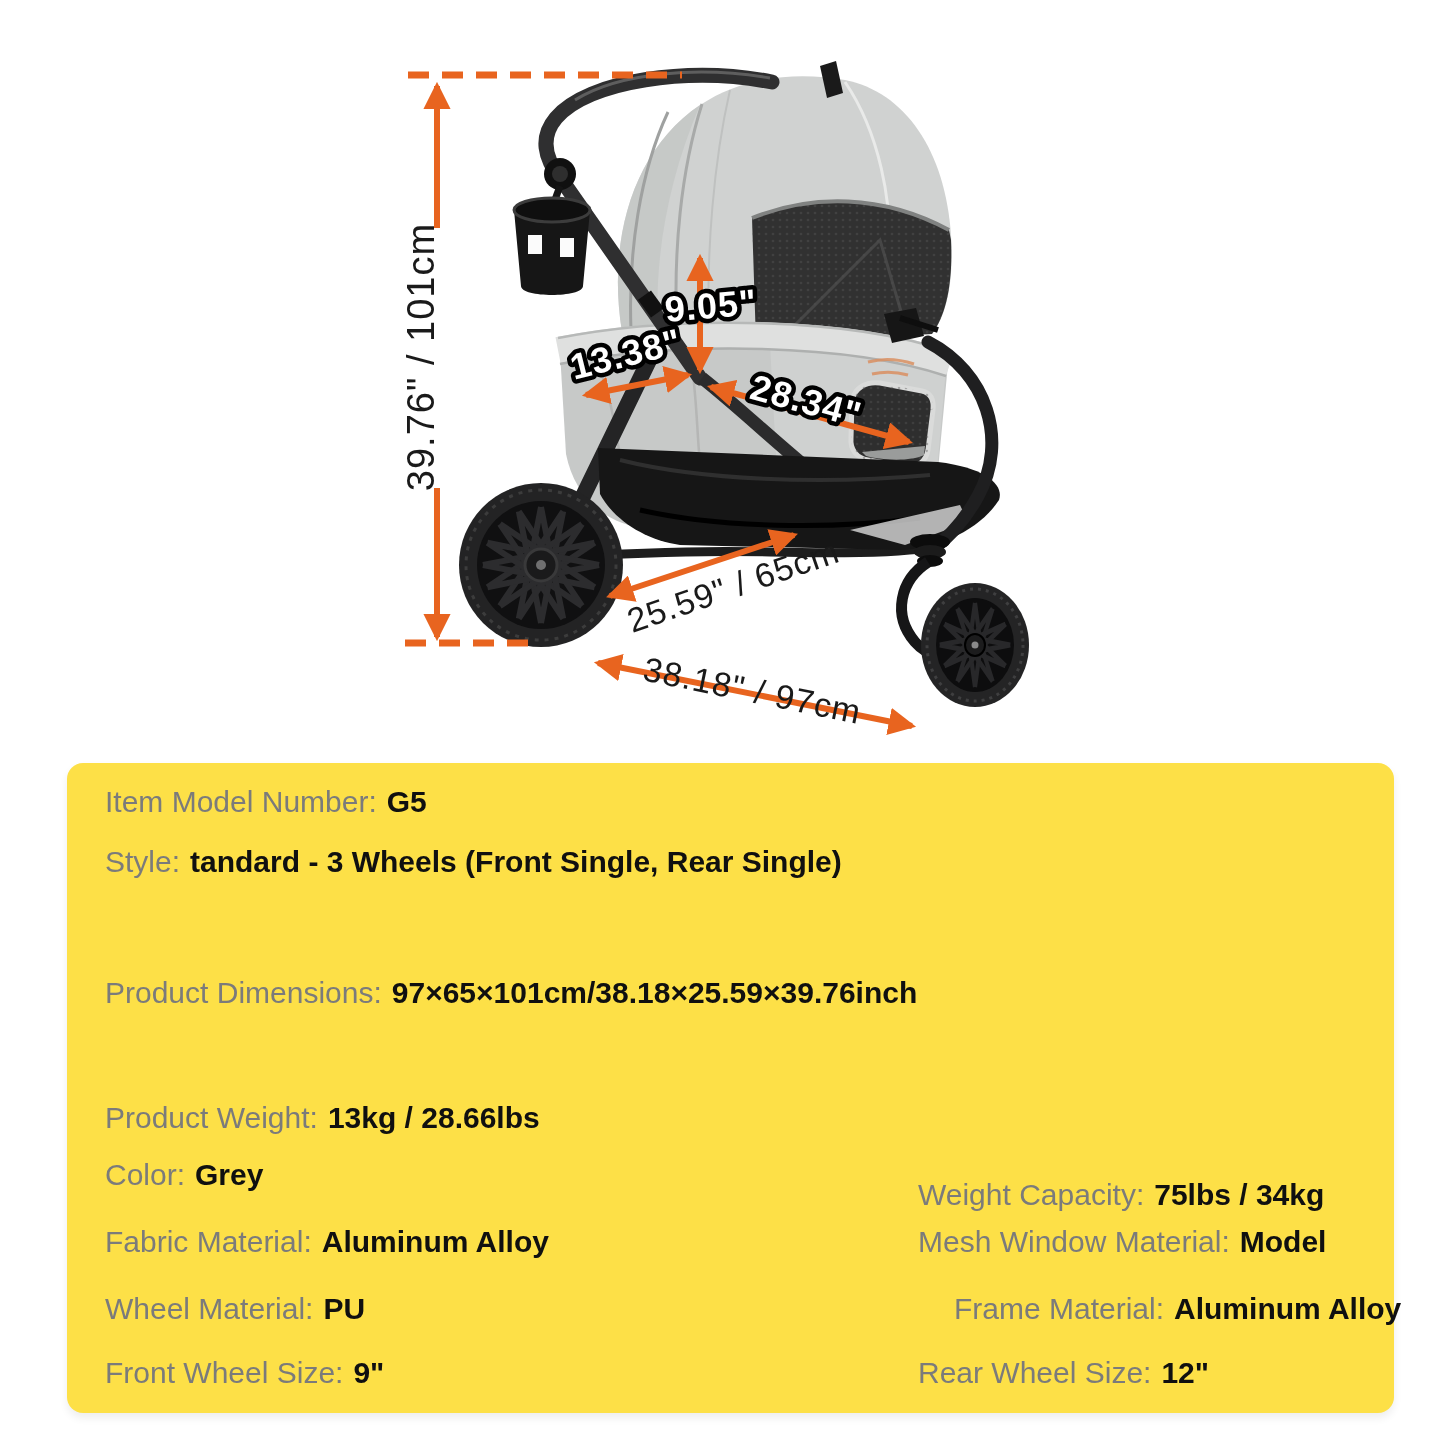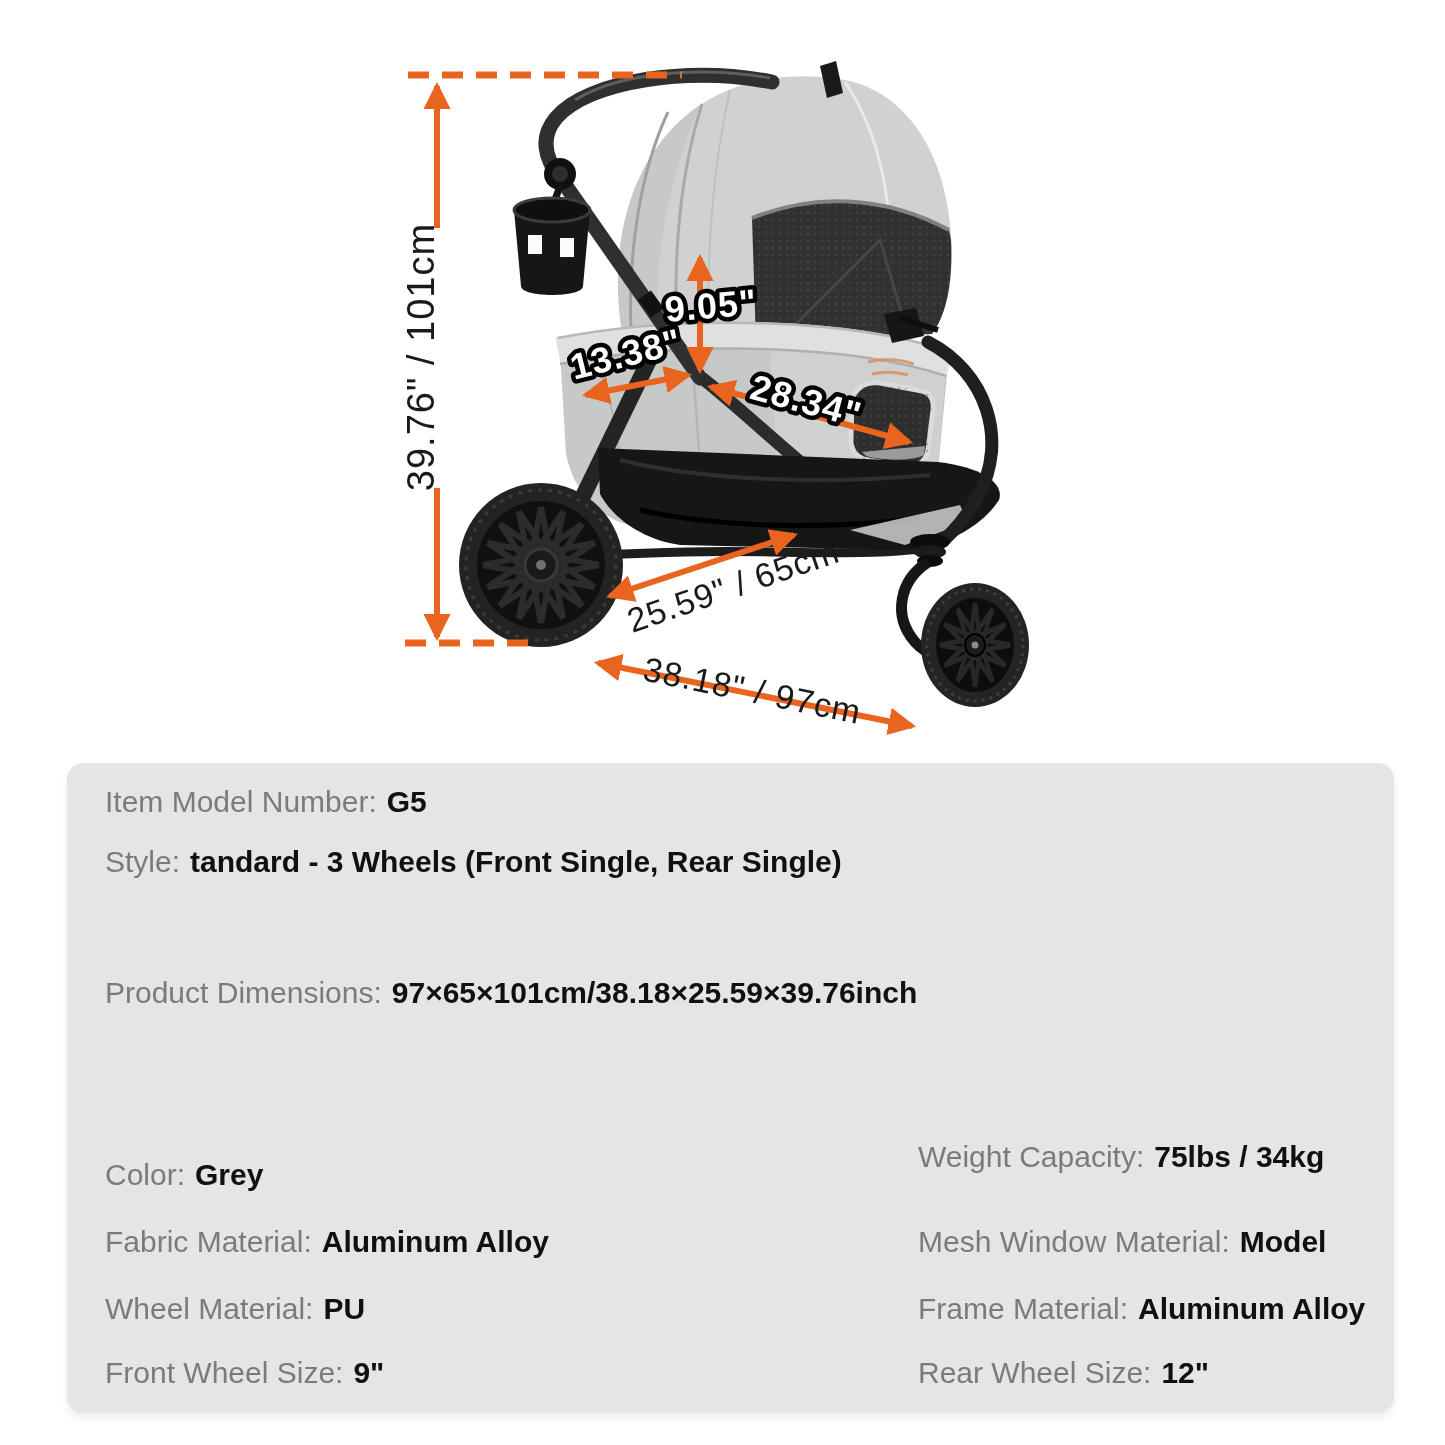--- a/index.html
+++ b/index.html
@@ -1,20 +1,20 @@
 <!DOCTYPE html>
 <html><head>
 <meta charset="utf-8">
 <style>
   html,body{margin:0;padding:0;background:#ffffff;}
   body{width:1445px;height:1445px;position:relative;overflow:hidden;
        font-family:"Liberation Sans","DejaVu Sans",sans-serif;}
   .figure{position:absolute;left:0;top:0;width:1445px;height:763px;}
   .panel{position:absolute;left:67px;top:763px;width:1327px;height:650px;
-         background:#e5e5e5;border-radius:16px;box-shadow:0 5px 9px rgba(0,0,0,0.07);}
+         background:#fde047;border-radius:16px;box-shadow:0 5px 9px rgba(0,0,0,0.07);}
   .row{position:absolute;left:38px;white-space:nowrap;font-size:30px;line-height:36px;}
   .row .lbl{color:#7b7b7b;}
   .row .val{color:#101010;font-weight:bold;margin-left:10px;}
   .dimtext{font-size:38px;fill:#1a1a1a;letter-spacing:1px;}
   .dimtext-sm{font-size:34px;fill:#1a1a1a;letter-spacing:1px;}
   .callout-outline{font-size:36px;font-weight:bold;fill:none;stroke:#000;stroke-width:9px;stroke-linejoin:round;letter-spacing:1px;}
   .callout{font-size:36px;font-weight:bold;fill:#ffffff;letter-spacing:1px;}
 </style>
 </head>
 <body>
@@ -189,25 +189,26 @@
     <text class="dimtext-sm" transform="translate(737 597) rotate(-19)" text-anchor="middle">25.59" / 65cm</text>
     <text class="dimtext-sm" transform="translate(750 702) rotate(11.5)" text-anchor="middle">38.18" / 97cm</text>
   </g>
 </svg>
 </div>
 
 <div class="panel">
   <div class="row" style="top:21px"><span class="lbl">Item Model Number:</span><span class="val">G5</span></div>
   <div class="row" style="top:81px"><span class="lbl">Style:</span><span class="val">tandard - 3 Wheels (Front Single, Rear Single)</span></div>
   <div class="row" style="top:212px"><span class="lbl">Product Dimensions:</span><span class="val">97×65×101cm/38.18×25.59×39.76inch</span></div>
+  <div class="row" style="top:337px"><span class="lbl">Product Weight:</span><span class="val">13kg / 28.66lbs</span></div>
 
   <div class="row" style="top:394px"><span class="lbl">Color:</span><span class="val">Grey</span></div>
-  <div class="row" style="top:376px;left:851px"><span class="lbl">Weight Capacity:</span><span class="val">75lbs / 34kg</span></div>
+  <div class="row" style="top:414px;left:851px"><span class="lbl">Weight Capacity:</span><span class="val">75lbs / 34kg</span></div>
 
   <div class="row" style="top:461px"><span class="lbl">Fabric Material:</span><span class="val">Aluminum Alloy</span></div>
   <div class="row" style="top:461px;left:851px"><span class="lbl">Mesh Window Material:</span><span class="val">Model</span></div>
 
   <div class="row" style="top:528px"><span class="lbl">Wheel Material:</span><span class="val">PU</span></div>
-  <div class="row" style="top:528px;left:851px"><span class="lbl">Frame Material:</span><span class="val">Aluminum Alloy</span></div>
+  <div class="row" style="top:528px;left:887px"><span class="lbl">Frame Material:</span><span class="val">Aluminum Alloy</span></div>
 
   <div class="row" style="top:592px"><span class="lbl">Front Wheel Size:</span><span class="val">9"</span></div>
   <div class="row" style="top:592px;left:851px"><span class="lbl">Rear Wheel Size:</span><span class="val">12"</span></div>
 </div>
 
 </body></html>

